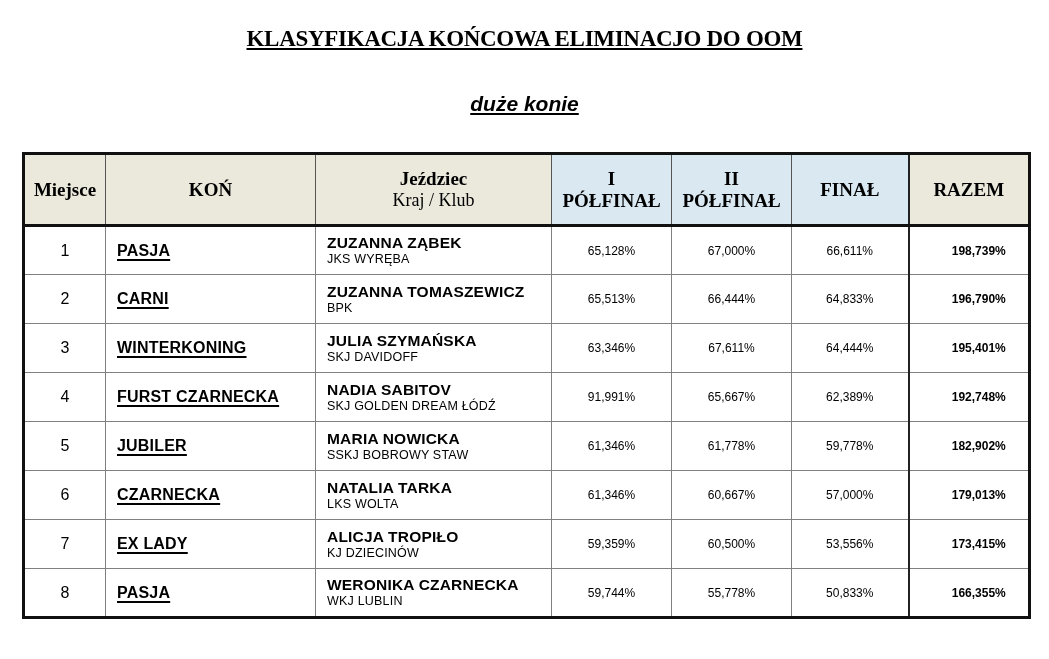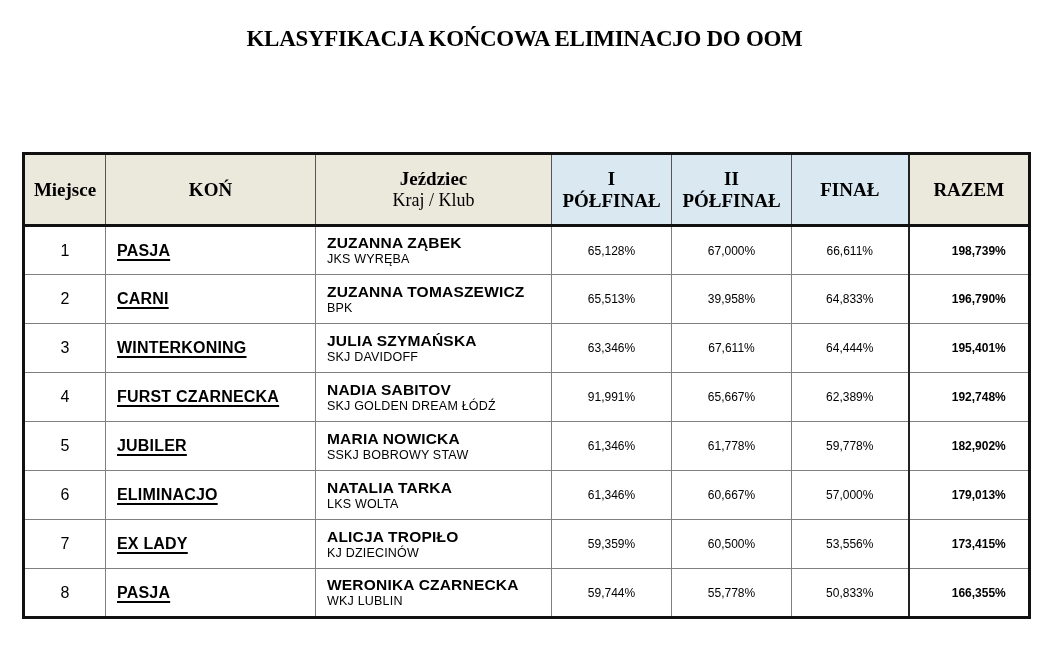--- a/index.html
+++ b/index.html
@@ -7,20 +7,21 @@
     width: 1049px;
     background: #ffffff;
     font-family: "Liberation Sans", sans-serif;
   }
   .page {
     position: relative;
     width: 1049px;
     height: 659px;
     background: #ffffff;
     overflow: hidden;
+    text-decoration: underline;
   }
   .doc-title {
     text-align: center;
     padding-top: 26px;
     font-family: "Liberation Serif", serif;
     font-weight: bold;
     font-size: 23px;
     letter-spacing: -0.3px;
     color: #000000;
   }
@@ -83,20 +84,21 @@
   td.c-score { font-size: 12px; }
   .col-total { border-left: 2px solid #222222; }
   td.c-total { font-weight: bold; padding-left: 20px; }
 </style>
 </head>
 <body>
 
 <div class="page">
 
   <div class="doc-title">KLASYFIKACJA KOŃCOWA ELIMINACJO DO OOM</div>
+  <div class="doc-subtitle">duże konie</div>
 
   <table class="results">
     <colgroup>
       <col style="width:82px">
       <col style="width:210px">
       <col style="width:236px">
       <col style="width:120px">
       <col style="width:120px">
       <col style="width:117px">
       <col style="width:121px">
@@ -135,21 +137,21 @@
         <td class="c-score c-total col-total">198,739%</td>
       </tr>
       <tr>
         <td class="c-place">2</td>
         <td class="c-horse"><span class="horse">CARNI</span></td>
         <td class="c-rider">
           <div class="rider">ZUZANNA TOMASZEWICZ</div>
           <div class="club">BPK</div>
         </td>
         <td class="c-score">65,513%</td>
-        <td class="c-score">39,958%</td>
+        <td class="c-score">66,444%</td>
         <td class="c-score">64,833%</td>
         <td class="c-score c-total col-total">196,790%</td>
       </tr>
       <tr>
         <td class="c-place">3</td>
         <td class="c-horse"><span class="horse">WINTERKONING</span></td>
         <td class="c-rider">
           <div class="rider">JULIA SZYMAŃSKA</div>
           <div class="club">SKJ DAVIDOFF</div>
         </td>
@@ -177,21 +179,21 @@
           <div class="rider">MARIA NOWICKA</div>
           <div class="club">SSKJ BOBROWY STAW</div>
         </td>
         <td class="c-score">61,346%</td>
         <td class="c-score">61,778%</td>
         <td class="c-score">59,778%</td>
         <td class="c-score c-total col-total">182,902%</td>
       </tr>
       <tr>
         <td class="c-place">6</td>
-        <td class="c-horse"><span class="horse">ELIMINACJO</span></td>
+        <td class="c-horse"><span class="horse">CZARNECKA</span></td>
         <td class="c-rider">
           <div class="rider">NATALIA TARKA</div>
           <div class="club">LKS WOLTA</div>
         </td>
         <td class="c-score">61,346%</td>
         <td class="c-score">60,667%</td>
         <td class="c-score">57,000%</td>
         <td class="c-score c-total col-total">179,013%</td>
       </tr>
       <tr>

